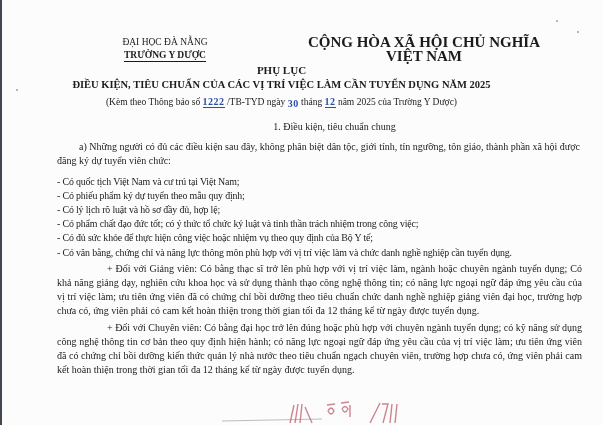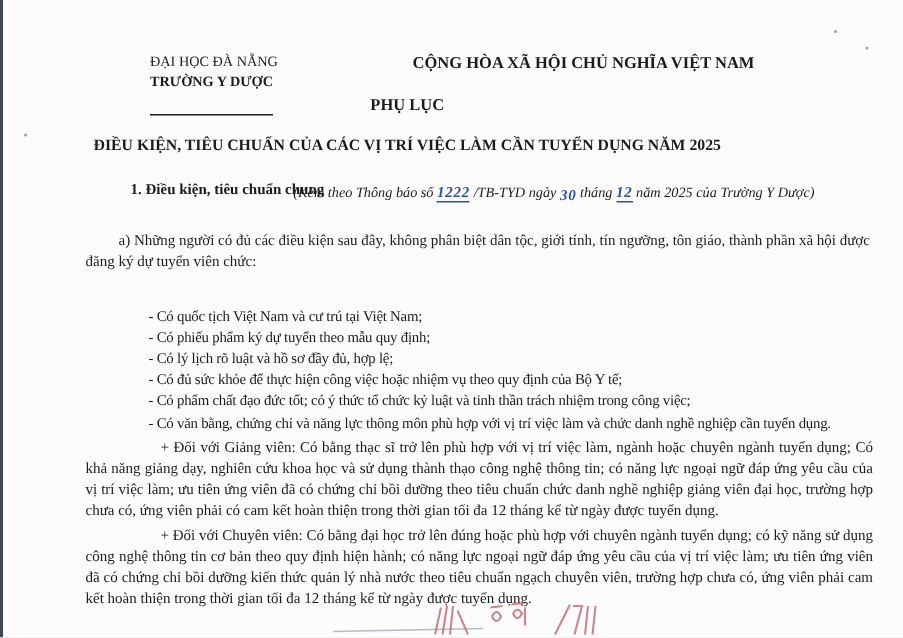--- a/index.html
+++ b/index.html
@@ -4,37 +4,37 @@
 <style>
   html,body{margin:0;padding:0;background:#e8e8e8;}
   .page{
     position:relative;width:602px;height:425px;margin:0 auto;
     background:#fcfcfd;overflow:hidden;
     font-family:"Liberation Serif","DejaVu Serif",serif;color:#1b1b1d;
   }
   .scan-edge{position:absolute;left:0;top:0;width:2px;height:425px;background:#1f2733;opacity:.85;}
   .speck{position:absolute;background:#9aa0a8;border-radius:50%;}
 
-  .header-left{position:absolute;left:100px;top:36px;width:170px;font-size:9.5px;line-height:13px;}
-  .header-right{position:absolute;left:263px;top:36px;width:252px;text-align:center;font-size:11px;line-height:13.5px;font-weight:bold;}
-  .uline{border-bottom:1px solid #1b1b1d;padding-bottom:16px;}
+  .header-left{position:absolute;left:80px;top:36px;width:170px;text-align:center;font-size:9.5px;line-height:13px;}
+  .header-right{position:absolute;left:298px;top:36px;width:252px;text-align:center;font-size:15px;line-height:13.5px;font-weight:bold;}
+  .uline{border-bottom:1px solid #1b1b1d;padding-bottom:1px;}
   .org-line2{font-weight:bold;}
 
-  .title-block{position:absolute;left:0;top:64px;width:543px;text-align:center;}
+  .title-block{position:absolute;left:10px;top:64px;width:543px;text-align:center;}
   .title1{font-weight:bold;font-size:11px;line-height:13px;}
-  .title2{font-weight:bold;font-size:10.5px;line-height:13px;margin-top:14px;white-space:nowrap;}
-  .subtitle{font-style:italic;font-size:9.5px;margin-top:19px;text-align:right;}
+  .title2{font-weight:bold;font-size:10.5px;line-height:13px;margin-top:1px;white-space:nowrap;}
+  .subtitle{font-size:9.5px;margin-top:5px;}
   .hand{color:var(--handwriting_blue,#2b4ea8);font-weight:bold;letter-spacing:.5px;font-size:10px;}
   .hand-u{border-bottom:1px solid var(--handwriting_blue,#2b4ea8);}
   .hand-low{position:relative;top:2px;}
 
   .body{position:absolute;left:57px;top:120px;width:525px;font-size:10px;line-height:14.2px;text-align:left;}
-  .heading{font-weight:bold;margin:0 0 20px 30px;}
-  .para-a{text-indent:22px;margin:0 0 22px 0;}
-  .bullet{margin-left:42px;white-space:nowrap;font-size:9.9px;letter-spacing:-0.15px;}
+  .heading{font-weight:normal;margin:0 0 6px 30px;text-align:center;}
+  .para-a{text-indent:22px;margin:0 0 6px 0;}
+  .bullet{white-space:nowrap;font-size:9.9px;letter-spacing:-0.15px;}
   .subpara{text-indent:50px;margin-top:2px;text-align:justify;}
 
   .ink-marks{position:absolute;left:210px;top:395px;}
 </style>
 </head>
 <body>
 
 <div class="page">
 
   <div class="scan-edge"></div>
@@ -56,22 +56,22 @@
     <div class="title2">ĐIỀU KIỆN, TIÊU CHUẨN CỦA CÁC VỊ TRÍ VIỆC LÀM CẦN TUYỂN DỤNG NĂM 2025</div>
     <div class="subtitle"><span>(Kèm theo Thông báo số </span><span class="hand hand-u">1222</span><span> /TB-TYD ngày </span><span class="hand hand-low">30</span><span> tháng </span><span class="hand hand-u">12</span><span> năm 2025 của Trường Y Dược)</span></div>
   </div>
 
   <div class="body">
     <div class="heading">1. Điều kiện, tiêu chuẩn chung</div>
     <div class="para-a">a) Những người có đủ các điều kiện sau đây, không phân biệt dân tộc, giới tính, tín ngưỡng, tôn giáo, thành phần xã hội được đăng ký dự tuyển viên chức:</div>
     <div class="bullet">- Có quốc tịch Việt Nam và cư trú tại Việt Nam;</div>
     <div class="bullet">- Có phiếu phẩm ký dự tuyển theo mẫu quy định;</div>
     <div class="bullet">- Có lý lịch rõ luật và hồ sơ đầy đủ, hợp lệ;</div>
+    <div class="bullet">- Có phẩm chất đạo đức tốt; có ý thức tổ chức kỷ luật và tinh thần trách nhiệm trong công việc;</div>
     <div class="bullet">- Có đủ sức khỏe để thực hiện công việc hoặc nhiệm vụ theo quy định của Bộ Y tế;</div>
-    <div class="bullet">- Có phẩm chất đạo đức tốt; có ý thức tổ chức kỷ luật và tinh thần trách nhiệm trong công việc;</div>
     <div class="bullet">- Có văn bằng, chứng chỉ và năng lực thông môn phù hợp với vị trí việc làm và chức danh nghề nghiệp cần tuyển dụng.</div>
     <div class="subpara">+ Đối với Giảng viên: Có bằng thạc sĩ trở lên phù hợp với vị trí việc làm, ngành hoặc chuyên ngành tuyển dụng; Có khả năng giảng dạy, nghiên cứu khoa học và sử dụng thành thạo công nghệ thông tin; có năng lực ngoại ngữ đáp ứng yêu cầu của vị trí việc làm; ưu tiên ứng viên đã có chứng chỉ bồi dưỡng theo tiêu chuẩn chức danh nghề nghiệp giảng viên đại học, trường hợp chưa có, ứng viên phải có cam kết hoàn thiện trong thời gian tối đa 12 tháng kể từ ngày được tuyển dụng.</div>
     <div class="subpara">+ Đối với Chuyên viên: Có bằng đại học trở lên đúng hoặc phù hợp với chuyên ngành tuyển dụng; có kỹ năng sử dụng công nghệ thông tin cơ bản theo quy định hiện hành; có năng lực ngoại ngữ đáp ứng yêu cầu của vị trí việc làm; ưu tiên ứng viên đã có chứng chỉ bồi dưỡng kiến thức quản lý nhà nước theo tiêu chuẩn ngạch chuyên viên, trường hợp chưa có, ứng viên phải cam kết hoàn thiện trong thời gian tối đa 12 tháng kể từ ngày được tuyển dụng.</div>
   </div>
 
   <svg class="ink-marks" width="200" height="30" viewBox="0 0 200 30">
     <line x1="12" y1="26" x2="112" y2="24" stroke="#b9bcc2" stroke-width="1"></line>
     <g stroke="var(--ink_red,#c4707a)" stroke-width="1.4" fill="none" opacity="0.85">
       <path d="M84 10 L80 28"></path>
         <path d="M88 9 L85 28"></path>

